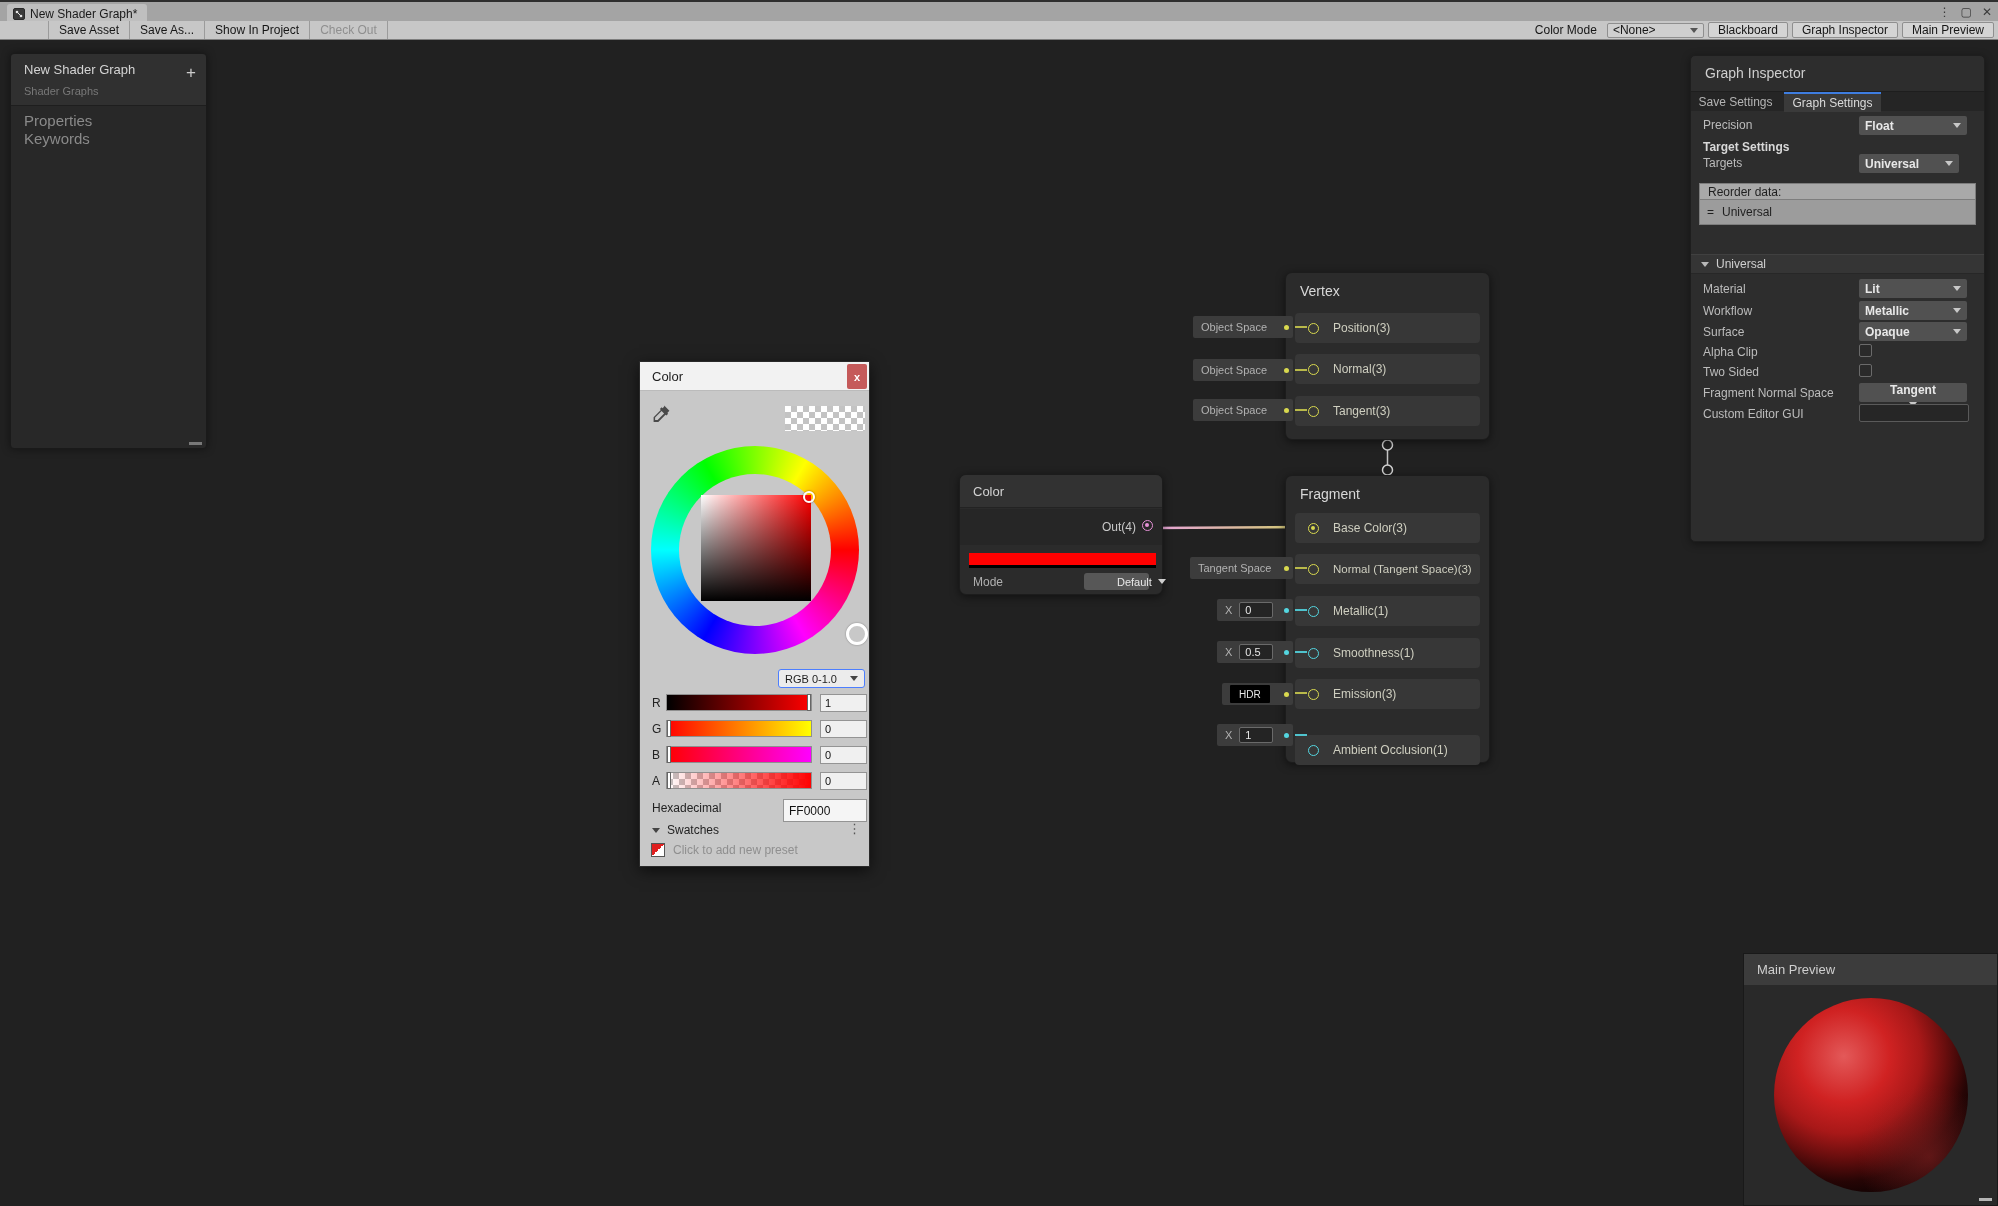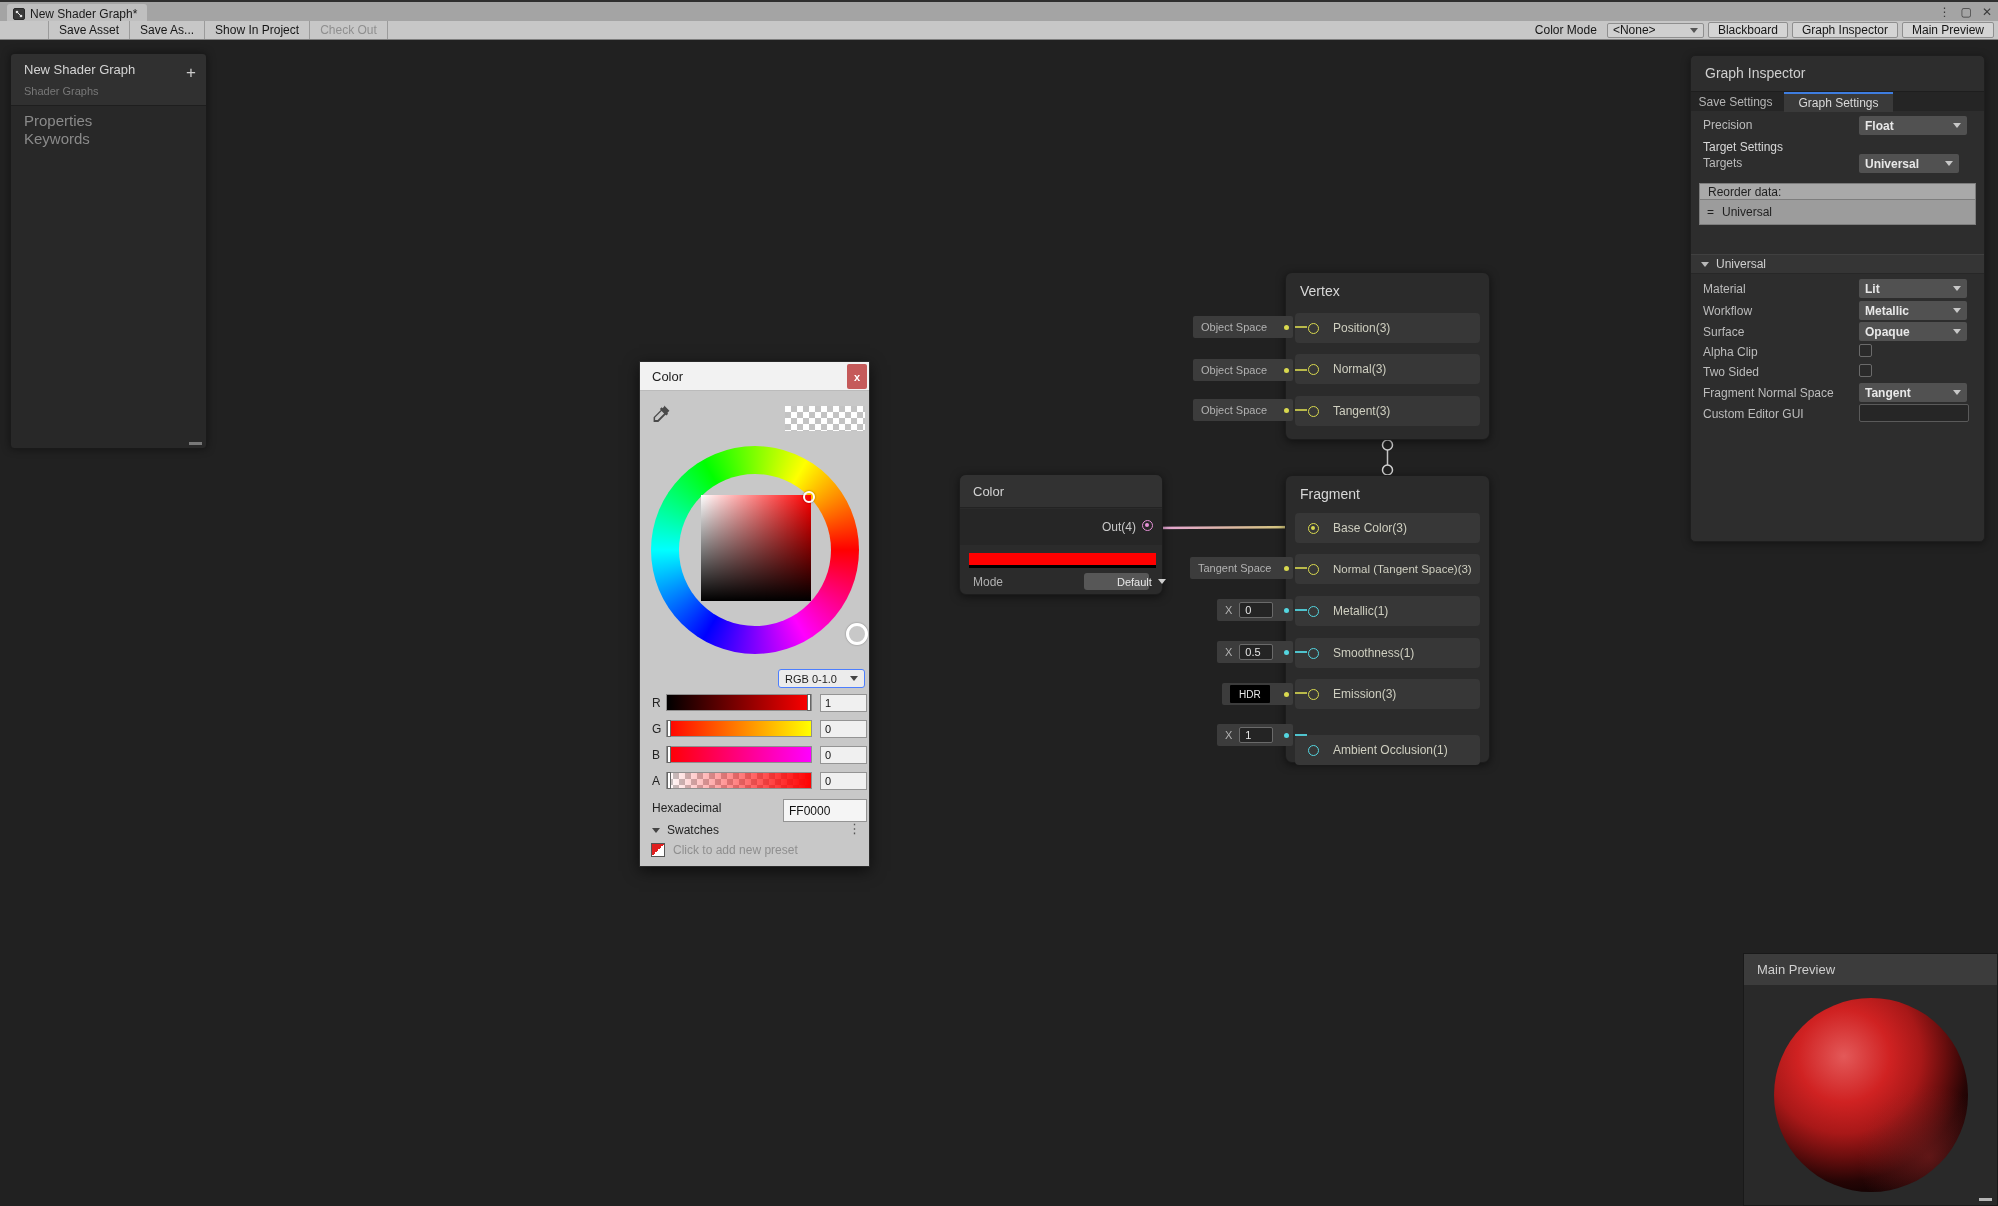--- a/index.html
+++ b/index.html
@@ -71,21 +71,21 @@
   .dd-dark .tri-down { border-top-color:#cfcfcf; border-left-width:4px; border-right-width:4px; }
 
   
   .gi { position:absolute; left:1690px; top:55px; width:295px; height:487px; background:#2d2d2d; border:1px solid #1e1e1e;
         border-radius:5px; z-index:5; box-shadow:0 2px 8px rgba(0,0,0,.4); }
   .gi-title { position:absolute; left:14px; top:9px; font-size:14px; color:#cfcfcf; }
   .gi-tabs { position:absolute; left:0; top:35px; width:100%; height:20px; background:#252525; border-top:1px solid #1e1e1e; }
   .gi-tab { position:absolute; top:0; height:20px; display:flex; align-items:center; justify-content:center; font-size:12px; color:#b4b4b4; }
   .gi-tab.active { background:#3a3a3a; color:#dadada; border-top:2px solid #3e7de0; }
   .gi-label { position:absolute; left:12px; font-size:12px; color:#bcbcbc; white-space:nowrap; }
-  .gi-bold { font-weight:normal; color:#d8d8d8; }
+  .gi-bold { font-weight:bold; color:#d8d8d8; }
   .gi-dd { position:absolute; left:168px; width:108px; height:19px; background:#515151; border-radius:2px;
            display:flex; align-items:center; padding:0 6px; gap:5px; font-size:12px; color:#e8e8e8; font-weight:bold; }
   .gi-dd .lbl { flex:1; }
   .gi-dd .tri-down { border-top-color:#c8c8c8; border-left-width:4px; border-right-width:4px; }
   .gi-reorder { position:absolute; left:8px; width:277px; height:17px; background:#a9a9a9; border:1px solid #7d7d7d;
                 display:flex; align-items:center; padding-left:8px; font-size:12px; color:#1f1f1f; }
   .gi-reitem { position:absolute; left:8px; width:277px; height:25px; background:#9c9c9c; border:1px solid #7d7d7d; border-top:none;
                display:flex; align-items:center; gap:8px; padding-left:7px; font-size:12px; color:#1f1f1f; }
   .gi-section { position:absolute; left:0; width:100%; height:20px; background:#353535; border-top:1px solid #404040; border-bottom:1px solid #272727;
                 display:flex; align-items:center; gap:7px; padding-left:10px; font-size:12px; color:#d0d0d0; }
@@ -313,21 +313,21 @@
     <span>X</span>
     <span class="numfield">1</span>
     <span class="tagdot cyan"></span>
   </div>
   <div class="dashes cyan" style="left:1295px; top:734px;"></div>
 
   <div class="gi">
     <div class="gi-title">Graph Inspector</div>
     <div class="gi-tabs">
       <div class="gi-tab" style="left:2px; width:85px;">Save Settings</div>
-      <div class="gi-tab active" style="left:93px; width:109px;">Graph Settings</div>
+      <div class="gi-tab active" style="left:93px; width:97px;">Graph Settings</div>
     </div>
     <div class="gi-label" style="top:62px;">Precision</div>
     <div class="gi-dd" style="top:60px;">
       <span class="lbl">Float</span>
       <span class="tri-down"></span>
     </div>
     <div class="gi-label gi-bold" style="top:84px;">Target Settings</div>
     <div class="gi-label" style="top:100px;">Targets</div>
     <div class="gi-dd" style="top:98px; width:100px;">
       <span class="lbl">Universal</span>
@@ -355,21 +355,21 @@
     <div class="gi-label" style="top:269px;">Surface</div>
     <div class="gi-dd" style="top:266px;">
       <span class="lbl">Opaque</span>
       <span class="tri-down"></span>
     </div>
     <div class="gi-label" style="top:289px;">Alpha Clip</div>
     <div class="gi-check" style="top:288px;"></div>
     <div class="gi-label" style="top:309px;">Two Sided</div>
     <div class="gi-check" style="top:308px;"></div>
     <div class="gi-label" style="top:330px;">Fragment Normal Space</div>
-    <div class="gi-dd" style="top:327px;">
+    <div class="gi-dd" style="top:327px;flex-direction:column;">
       <span class="lbl">Tangent</span>
       <span class="tri-down"></span>
     </div>
     <div class="gi-label" style="top:351px;">Custom Editor GUI</div>
     <div class="gi-input" style="top:348px;"></div>
   </div>
 
   <div class="cp">
     <div class="cp-titlebar">
       <span class="cp-title">Color</span>

